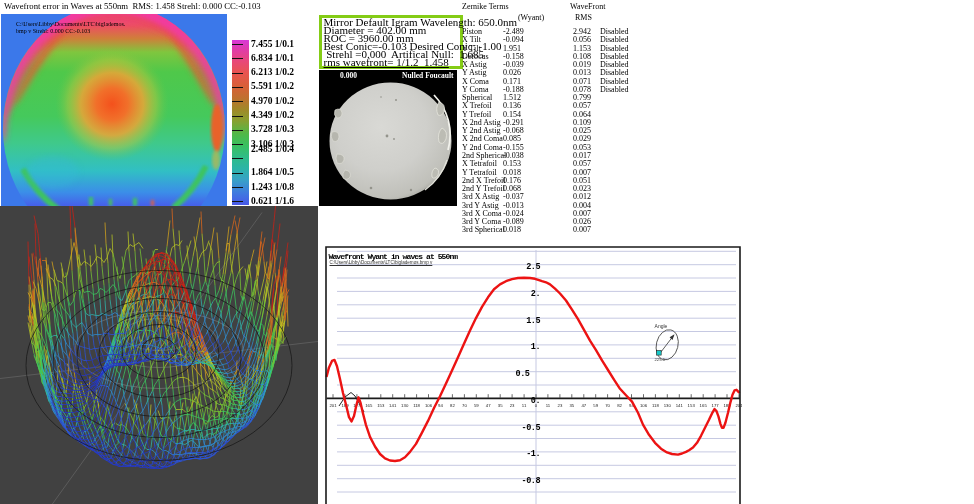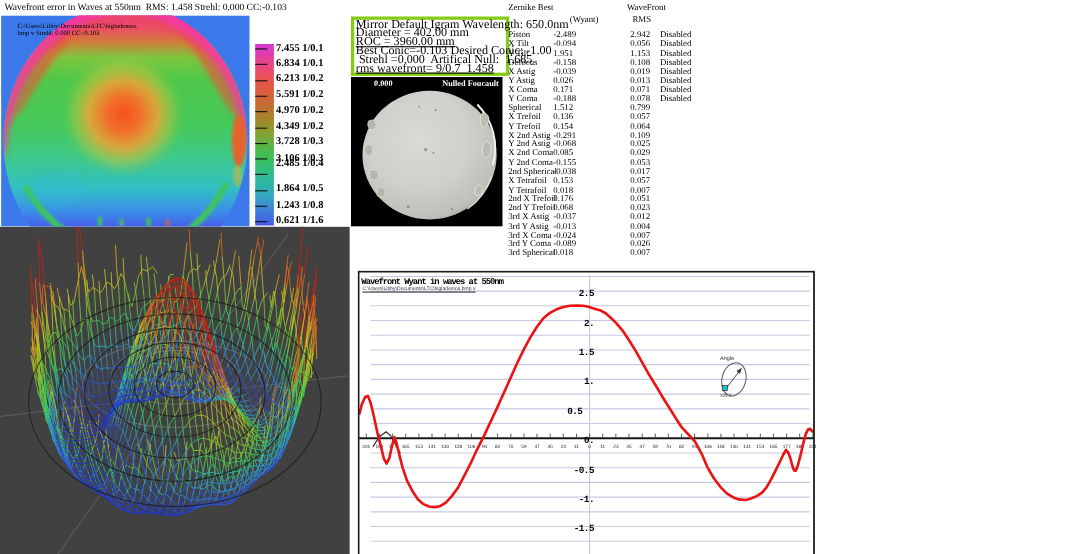--- a/index.html
+++ b/index.html
@@ -76,24 +76,24 @@
 <div style="position:absolute;left:231.5px;top:158.4px;width:11px;height:1px;background:#111"></div>
 <div style="position:absolute;left:251px;top:144px;font:bold 9.5px 'Liberation Serif',serif;white-space:pre">2.485 1/0.4</div>
 <div style="position:absolute;left:231.5px;top:172.7px;width:11px;height:1px;background:#111"></div>
 <div style="position:absolute;left:251px;top:167.2px;font:bold 9.5px 'Liberation Serif',serif;white-space:pre">1.864 1/0.5</div>
 <div style="position:absolute;left:231.5px;top:187.0px;width:11px;height:1px;background:#111"></div>
 <div style="position:absolute;left:251px;top:181.5px;font:bold 9.5px 'Liberation Serif',serif;white-space:pre">1.243 1/0.8</div>
 <div style="position:absolute;left:231.5px;top:201.3px;width:11px;height:1px;background:#111"></div>
 <div style="position:absolute;left:251px;top:195.8px;font:bold 9.5px 'Liberation Serif',serif;white-space:pre">0.621 1/1.6</div>
 <div class="abs" style="left:319px;top:15px;width:136.5px;height:48px;border:3px solid #84cc16;font-size:11px;line-height:8.1px;padding-left:1.5px;white-space:pre">Mirror Default Igram Wavelength: 650.0nm
 Diameter = 402.00 mm
-<span style="text-decoration:underline">ROC = 3960.00 mm</span>
+<span style="">ROC = 3960.00 mm</span>
 Best Conic=-0.103 Desired Conic: -1.00
  Strehl =0.000  Artifical Null:  1.685
-<span style="text-decoration:underline">rms wavefront= 9/0.7  1.458</span></div>
+<span style="text-decoration:underline">rms wavefront= 1/1.2  1.458</span></div>
 <svg width="138" height="136" viewBox="0 0 138 136" style="position:absolute;left:318.5px;top:70px">
     <defs>
       <radialGradient id="fg" cx="0.42" cy="0.38" r="0.75">
         <stop offset="0" stop-color="#d9d9d5"></stop>
         <stop offset="0.5" stop-color="#cfcfcb"></stop>
         <stop offset="0.8" stop-color="#c0c0ba"></stop>
         <stop offset="1" stop-color="#a9a9a1"></stop>
       </radialGradient>
       <filter id="fb">
         <feGaussianBlur stdDeviation="0.7"></feGaussianBlur>
@@ -125,21 +125,21 @@
       <circle cx="68" cy="66" r="1.4"></circle>
       <circle cx="75" cy="69" r="0.9"></circle>
       <circle cx="52" cy="118" r="1.3"></circle>
       <circle cx="92" cy="120" r="1.2"></circle>
       <circle cx="77" cy="30" r="1"></circle>
       <circle cx="62" cy="27" r="0.8"></circle>
     </g>
   </svg>
 <div class="abs" style="left:340px;top:70.5px;font:bold 7.5px 'Liberation Serif',serif;color:#fff">0.000</div>
 <div class="abs" style="left:402px;top:70.5px;font:bold 7.5px 'Liberation Serif',serif;color:#fff">Nulled Foucault</div>
-<div style="position:absolute;left:462px;top:3.2px;font:8px 'Liberation Serif',serif;line-height:8.26px;white-space:pre">Zernike Best</div>
+<div style="position:absolute;left:462px;top:3.2px;font:8px 'Liberation Serif',serif;line-height:8.26px;white-space:pre">Zernike Terms</div>
 <div style="position:absolute;left:570px;top:3.2px;font:8px 'Liberation Serif',serif;line-height:8.26px;white-space:pre">WaveFront</div>
 <div style="position:absolute;left:504px;top:14.2px;width:54px;text-align:center;font:8px 'Liberation Serif',serif;line-height:8.26px;white-space:pre">(Wyant)</div>
 <div style="position:absolute;left:575px;top:14.2px;font:8px 'Liberation Serif',serif;line-height:8.26px;white-space:pre">RMS</div>
 <div style="position:absolute;left:462px;top:28px;font:8px 'Liberation Serif',serif;line-height:8.26px;white-space:pre">Piston
 X Tilt
 Y Tilt
 Defocus
 X Astig
 Y Astig
 X Coma
@@ -361,12 +361,12 @@
 <div class="abs" style="left:328.5px;top:251.5px;font:bold 8px 'Liberation Mono',monospace;letter-spacing:-0.9px;white-space:pre">Wavefront Wyant in waves at 550nm</div>
 <div class="abs" style="left:329.5px;top:260px;font:4.6px 'Liberation Sans',sans-serif;color:#333;text-decoration:underline;white-space:pre">C:\Users\Libby\Documents\LTC\biglademos.bmp v</div>
 <div class="abs" style="left:505px;top:262.0px;width:35px;text-align:right;font:bold 8.5px 'Liberation Mono',monospace;letter-spacing:-0.5px">2.5</div>
 <div class="abs" style="left:505px;top:288.8px;width:35px;text-align:right;font:bold 8.5px 'Liberation Mono',monospace;letter-spacing:-0.5px">2.</div>
 <div class="abs" style="left:505px;top:315.5px;width:35px;text-align:right;font:bold 8.5px 'Liberation Mono',monospace;letter-spacing:-0.5px">1.5</div>
 <div class="abs" style="left:505px;top:342.3px;width:35px;text-align:right;font:bold 8.5px 'Liberation Mono',monospace;letter-spacing:-0.5px">1.</div>
 <div class="abs" style="left:505px;top:369.0px;width:35px;text-align:center;font:bold 8.5px 'Liberation Mono',monospace;letter-spacing:-0.5px">0.5</div>
 <div class="abs" style="left:505px;top:395.8px;width:35px;text-align:right;font:bold 8.5px 'Liberation Mono',monospace;letter-spacing:-0.5px">0.</div>
 <div class="abs" style="left:505px;top:422.5px;width:35px;text-align:right;font:bold 8.5px 'Liberation Mono',monospace;letter-spacing:-0.5px">-0.5</div>
 <div class="abs" style="left:505px;top:449.3px;width:35px;text-align:right;font:bold 8.5px 'Liberation Mono',monospace;letter-spacing:-0.5px">-1.</div>
-<div class="abs" style="left:505px;top:476.0px;width:35px;text-align:right;font:bold 8.5px 'Liberation Mono',monospace;letter-spacing:-0.5px">-1.5</div>
+<div class="abs" style="left:505px;top:476.0px;width:35px;text-align:right;font:bold 8.5px 'Liberation Mono',monospace;letter-spacing:-0.5px">-0.8</div>
 </body></html>

